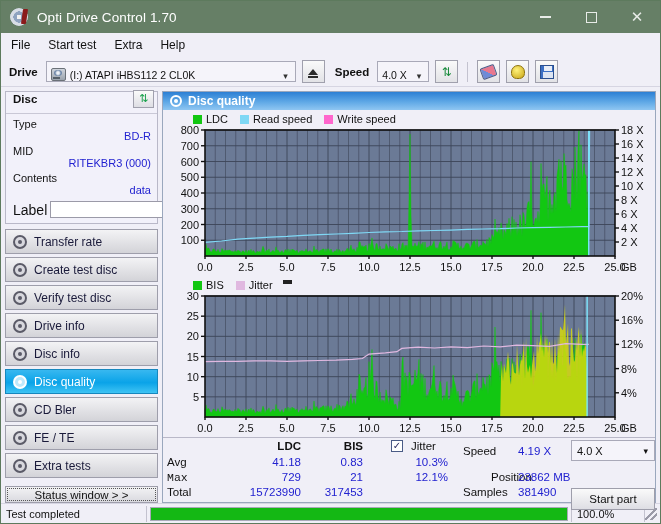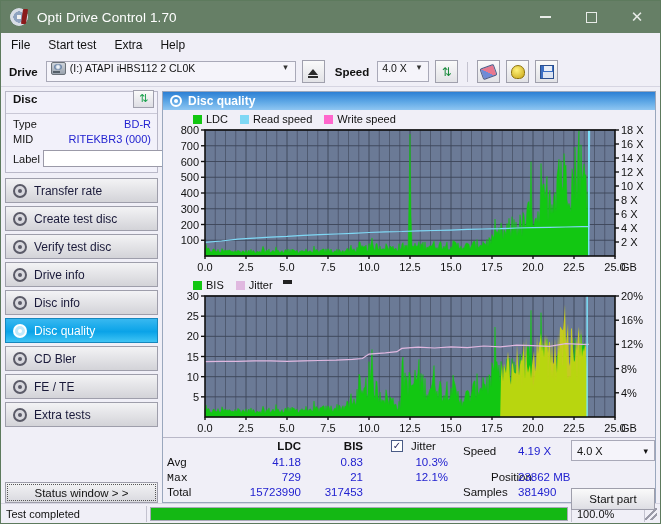--- a/index.html
+++ b/index.html
@@ -51,21 +51,21 @@
 
   
   .toolbar{
     height:30px; flex:0 0 30px; background:#f0eff7;
     display:flex; align-items:center; padding:0 8px; gap:6px;
     border-bottom:1px solid #d6d5e2;
   }
   .tb-label{ font-weight:bold; font-size:11.5px; color:#111; margin-right:2px;}
   .combo{
     height:21px; background:#f5f4fa; border:1px solid #a9a9b8;
-    display:flex; align-items:flex-start; font-size:10.5px; color:#111;
+    display:flex; align-items:flex-end; font-size:10.5px; color:#111;
     padding:0 2px 0 4px; position:relative;
   }
   .combo .chev{ margin-left:auto; padding:0 5px; color:#333; font-size:9px;}
   #drive-combo{ width:250px; }
   .drive-ico{
     width:15px;height:13px;margin-right:4px;flex:0 0 15px;
     background:linear-gradient(#cfd4dc,#9aa3ad);
     border:1px solid #6b7178; border-radius:2px; position:relative;
   }
   .drive-ico::after{content:"";position:absolute;left:1px;bottom:1px;width:7px;height:2px;background:#555f68;}
@@ -99,23 +99,23 @@
     height:22px; display:flex; align-items:center; padding:0 3px 8px 7px;
     border-bottom:1px solid #c9c8d6; background:#f2f1fa;
   }
   .disc-head .t{ font-weight:bold; font-size:11.5px;color:#111;}
   .disc-head .b{ margin-left:auto; width:21px;height:18px;
      background:linear-gradient(#fafafa,#dedee4); border:1px solid #a0a0ad;
      display:flex;align-items:center;justify-content:center;
      color:#17a04a;font-size:11px;font-family:"DejaVu Sans",sans-serif;}
   .disc-rows{ padding:3px 6px 4px 7px; }
   .drow{ display:flex; font-size:11px; line-height:15px; color:#111;}
-  .drow .v{ margin-left:auto; color:#2222d0;}
+  .drow .v{ margin-left:auto; color:#2222d0;margin-top:12px;}
   .label-row{ display:flex; align-items:center; margin-top:2px; gap:3px;}
-  .label-row .k{ font-size:11px;color:#111;}
+  .label-row .k{ font-size:14px;color:#111;}
   .label-input{ flex:1; height:17px; background:#fff; border:1px solid #9b9aa8;}
   .label-btn{ width:21px;height:19px;background:linear-gradient(#fafafa,#dedee4);
      border:1px solid #a0a0ad;display:flex;align-items:center;justify-content:center;}
   .cd-ico{width:13px;height:13px;border-radius:50%;
      background:radial-gradient(circle,#fdfbe2 22%,#e3dc6b 30%,#cfc74f 75%,#9b9430 100%);
      border:1px solid #8d8730;}
 
   .navlist{ margin-top:5px; display:flex; flex-direction:column; gap:3px;}
   .navbtn{
     height:25px; display:flex; align-items:center; gap:7px; padding-left:7px;
@@ -268,20 +268,24 @@
             </span>
         </div>
         <div class="disc-rows">
           <div class="drow">
             <span>Type</span>
             <span class="v">BD-R</span>
           </div>
           <div class="drow">
             <span>MID</span>
             <span class="v">RITEKBR3 (000)</span>
+          </div>
+          <div class="drow">
+            <span>Contents</span>
+            <span class="v">data</span>
           </div>
           <div class="label-row">
             <span class="k">Label</span>
             <input class="label-input" type="text" placeholder="" style="">
             <span class="label-btn">
                 <span class="cd-ico"></span>
               </span>
           </div>
         </div>
       </div>

